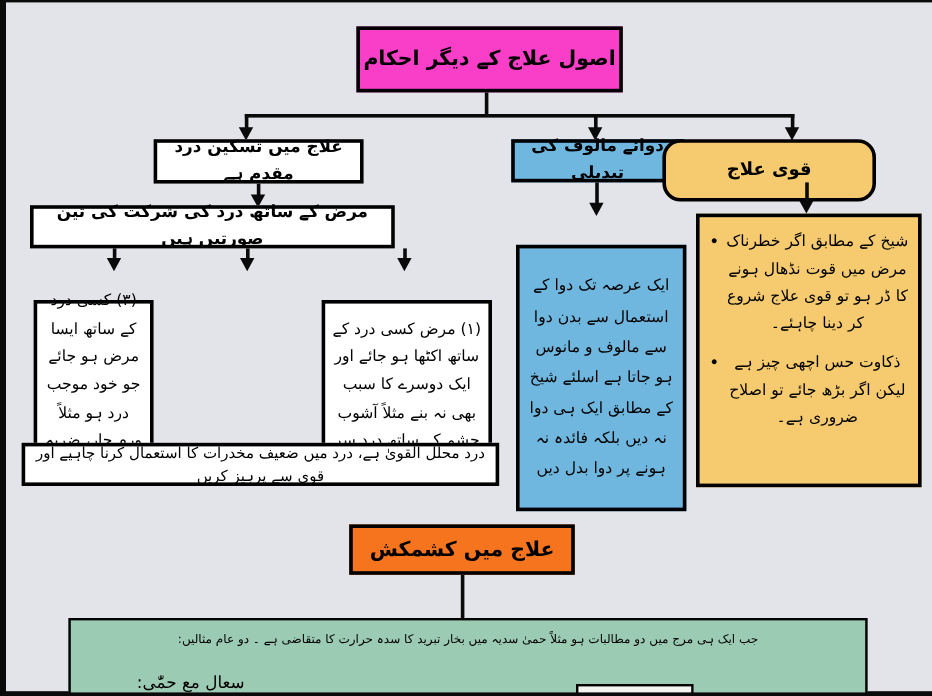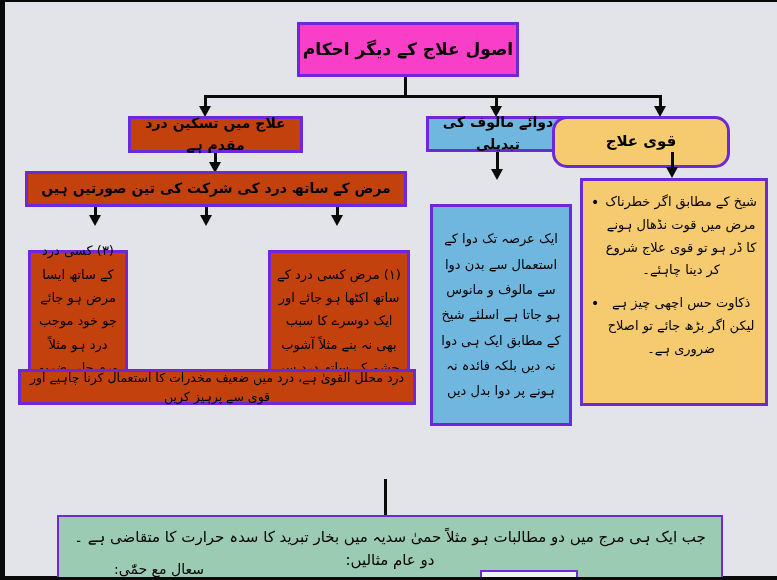--- a/index.html
+++ b/index.html
@@ -5,43 +5,43 @@
   html,body{margin:0;padding:0;background:#bdbdc6;}
   *{box-sizing:border-box;}
   #canvas{
     position:relative;width:777px;height:580px;overflow:hidden;
     background:#e3e3ea;
     font-family:"DejaVu Sans",sans-serif;
     color:#000;
   }
   .edge{position:absolute;background:#0a0a0a;}
   .box{
-    position:absolute;border:3px solid #6d28d9;
+    position:absolute;border:3px solid #000000;
     display:flex;align-items:center;justify-content:center;
     text-align:center;line-height:1.55;
   }
-  .green{background:#c2410c;}
+  .green{background:#ffffff;}
   .sage{background:#9ccbb3;}
   .blue{background:#6fb7df;}
   .tan{background:#f6cb6f;}
   .pink{background:#f93ec8;}
   .orange{background:#f5741d;}
   .hdr{font-size:15px;font-weight:bold;}
   .body-sm{font-size:13px;padding:4px 6px;margin-top:24px;}
   .line{position:absolute;background:#0a0a0a;}
   .arrow{
     position:absolute;width:0;height:0;
     border-left:6px solid transparent;border-right:6px solid transparent;
     border-top:11px solid #0a0a0a;
   }
   .bullets{display:flex;flex-direction:column;gap:10px;padding:10px 8px;width:100%;}
   .bullet-row{display:flex;align-items:flex-start;gap:6px;}
   .bullet-dot{font-size:14px;line-height:1.3;padding-top:2px;}
   .bullet-text{flex:1;text-align:center;font-size:13px;line-height:1.75;}
-  .bottom-main{position:absolute;left:10px;right:10px;top:9px;text-align:center;font-size:15px;line-height:1.5;}
+  .bottom-main{position:absolute;left:10px;right:10px;top:9px;text-align:center;font-size:10px;line-height:1.5;}
   .bottom-sub{position:absolute;left:55px;top:42px;font-size:14px;font-weight:normal;}
 </style>
 </head>
 <body>
 
 <div id="canvas">
 
   <div class="edge" style="left:0;top:0;width:777px;height:2px;"></div>
   <div class="edge" style="left:0;top:0;width:5px;height:580px;"></div>
   <div class="edge" style="left:0;top:576px;width:777px;height:4px;"></div>
@@ -58,21 +58,21 @@
   <div class="arrow" style="left:490px;top:106px;"></div>
   <div class="line" style="left:659px;top:95px;width:3px;height:12px;"></div>
   <div class="arrow" style="left:654px;top:106px;"></div>
 
   <div class="box green hdr" style="left:128px;top:116px;width:175px;height:37px;font-size:14px;" dir="rtl">
     <span>علاج میں تسکین درد مقدم ہے</span>
   </div>
   <div class="line" style="left:214px;top:153px;width:3px;height:10px;"></div>
   <div class="arrow" style="left:209px;top:162px;"></div>
 
-  <div class="box green hdr" style="left:25px;top:171px;width:382px;height:36px;font-size:14px;" dir="rtl">
+  <div class="box green hdr" style="left:25px;top:171px;width:304px;height:36px;font-size:14px;" dir="rtl">
     <span>مرض کے ساتھ درد کی شرکت کی تین صورتیں ہیں</span>
   </div>
 
   <div class="line" style="left:94px;top:207px;width:3px;height:9px;"></div>
   <div class="arrow" style="left:89px;top:215px;"></div>
   <div class="line" style="left:205px;top:207px;width:3px;height:9px;"></div>
   <div class="arrow" style="left:200px;top:215px;"></div>
   <div class="line" style="left:336px;top:207px;width:3px;height:9px;"></div>
   <div class="arrow" style="left:331px;top:215px;"></div>
 
@@ -109,20 +109,23 @@
         <span class="bullet-dot">•</span>
         <span class="bullet-text" dir="rtl">شیخ کے مطابق اگر خطرناک مرض میں قوت نڈھال ہونے کا ڈر ہو تو قوی علاج شروع کر دینا چاہئے۔</span>
       </div>
       <div class="bullet-row" dir="ltr">
         <span class="bullet-dot">•</span>
         <span class="bullet-text" dir="rtl">ذکاوت حس اچھی چیز ہے لیکن اگر بڑھ جائے تو اصلاح ضروری ہے۔</span>
       </div>
     </div>
   </div>
 
+  <div class="box orange" style="left:291px;top:437px;width:188px;height:42px;font-size:17px;font-weight:bold;" dir="rtl">
+    <span>علاج میں کشمکش</span>
+  </div>
   <div class="line" style="left:384px;top:479px;width:3px;height:37px;"></div>
 
   <div class="box sage" style="left:57px;top:515px;width:666px;height:80px;border-width:2px;" dir="rtl">
     <div class="bottom-main">جب ایک ہی مرج میں دو مطالبات ہو مثلاً حمیٰ سدیہ میں بخار تبرید کا سدہ حرارت کا متقاضی ہے ۔ دو عام مثالیں:</div>
     <div class="bottom-sub">سعال مع حمّٰی:</div>
   </div>
 
   <div class="box" style="left:480px;top:570px;width:98px;height:24px;background:#f3f3f0;border-width:2px;"></div>
 
   <div class="edge" style="left:0;top:577px;width:777px;height:3px;"></div>

